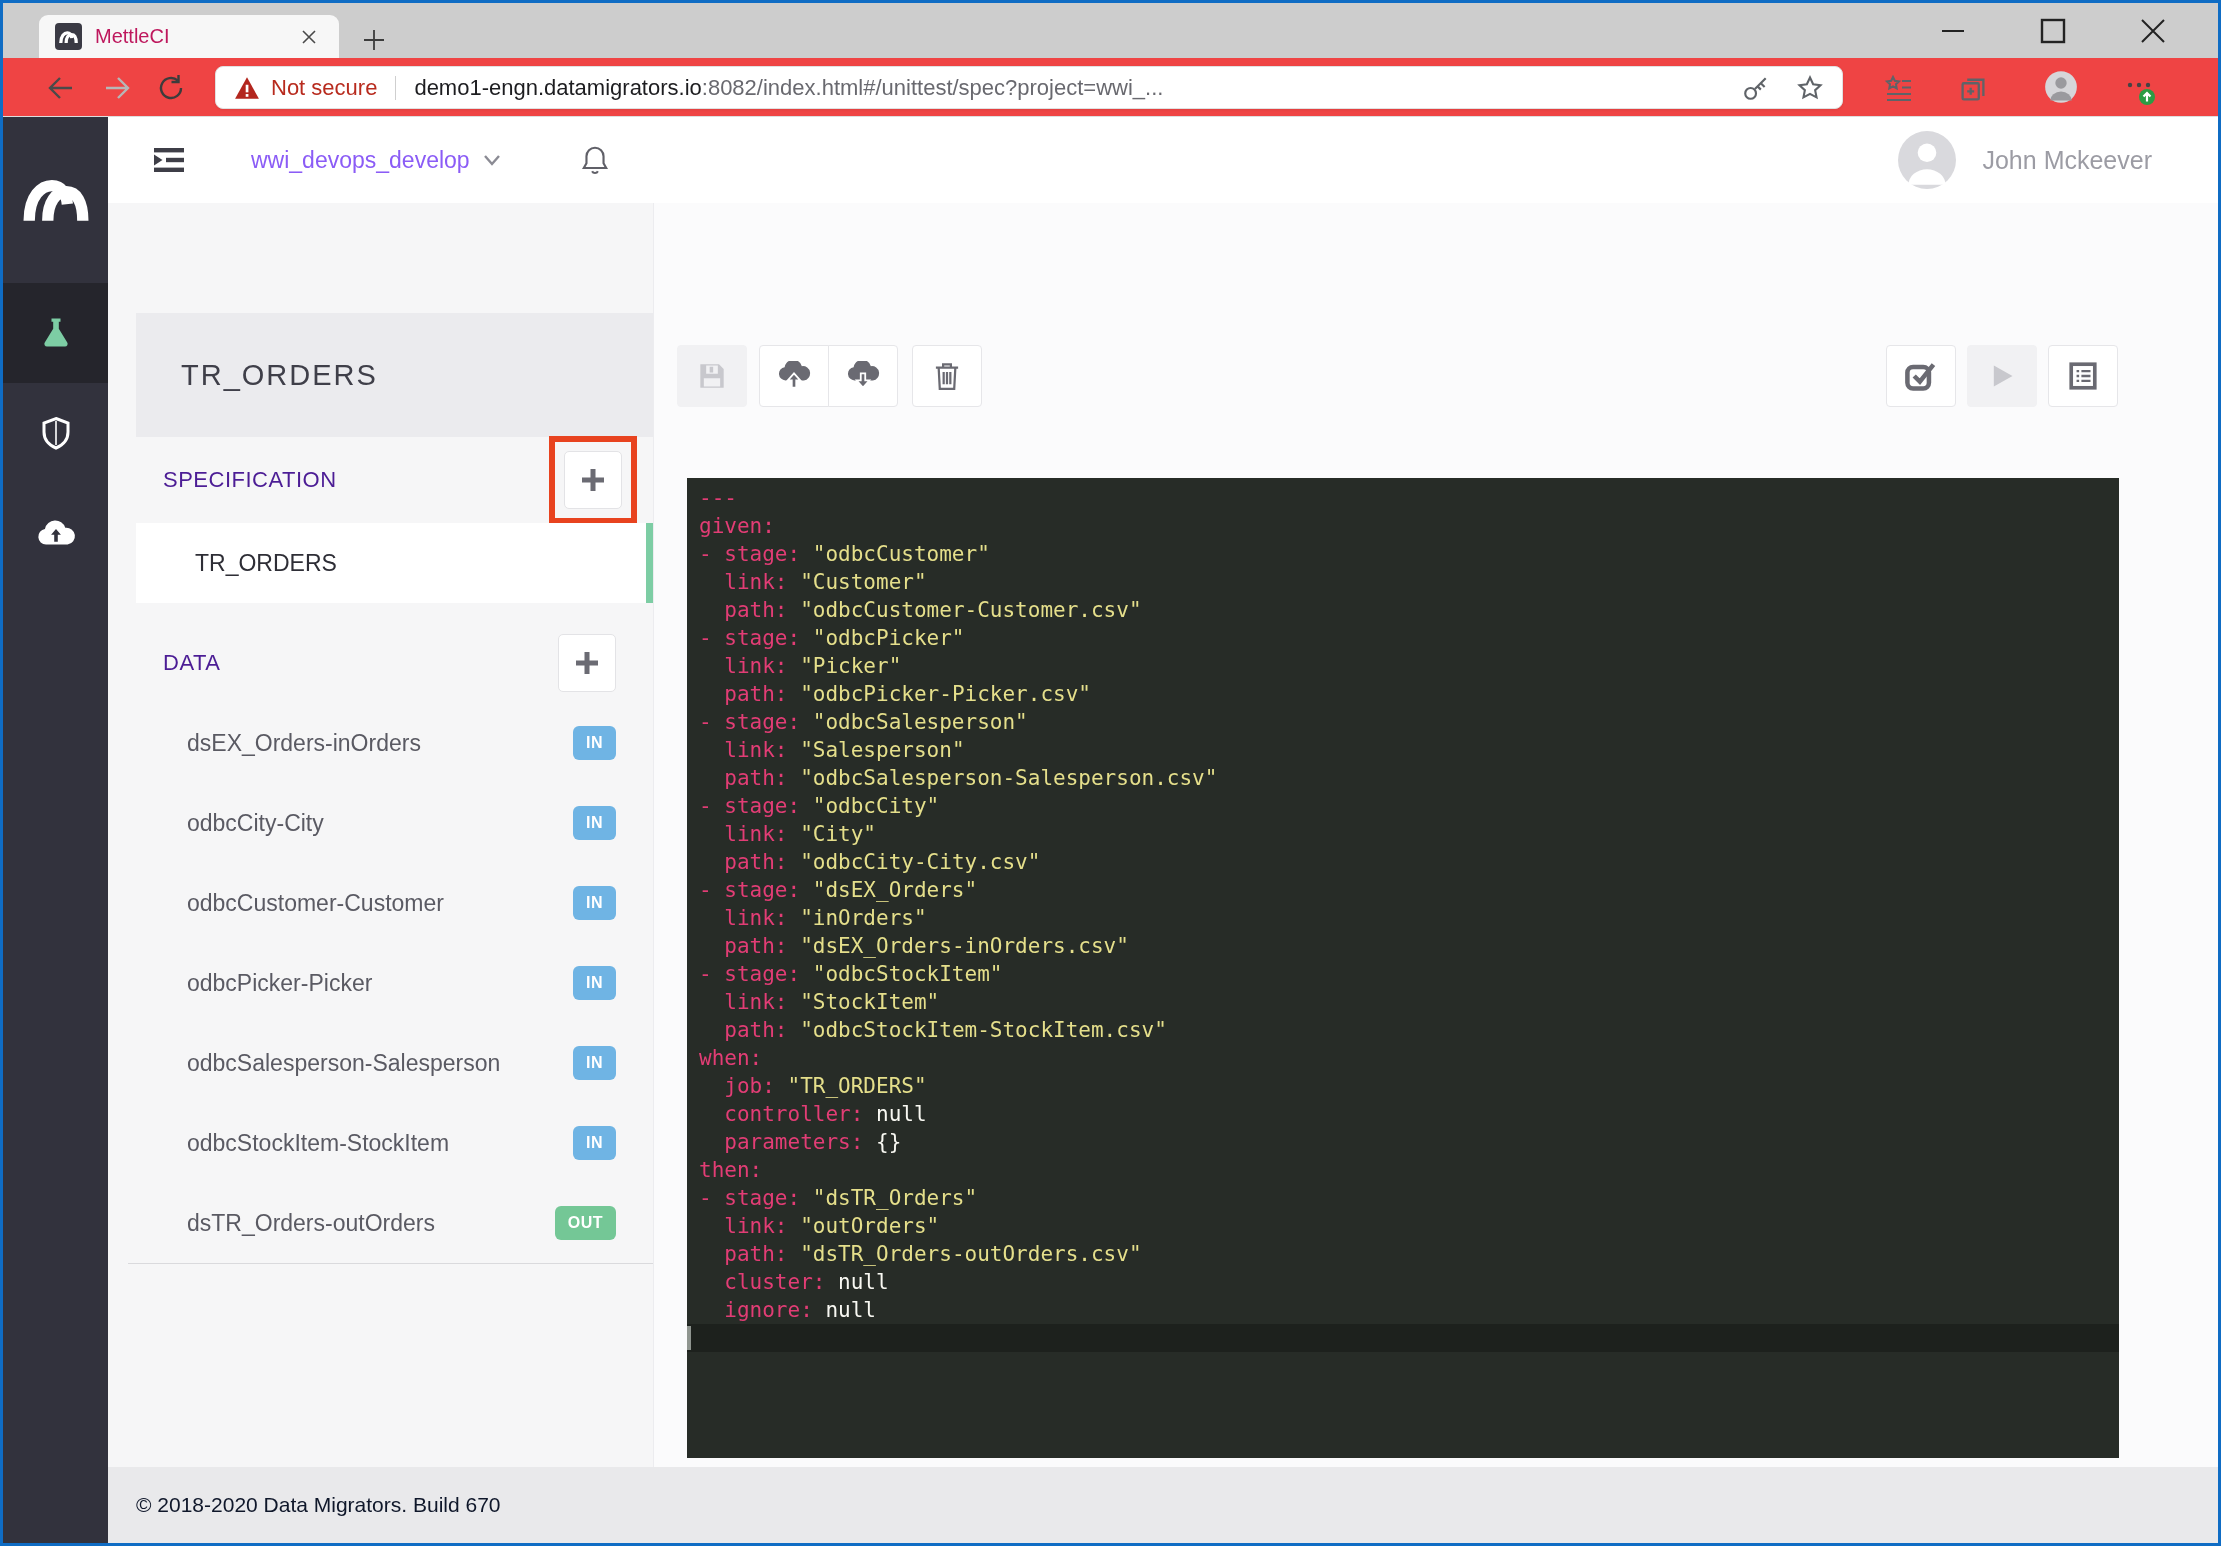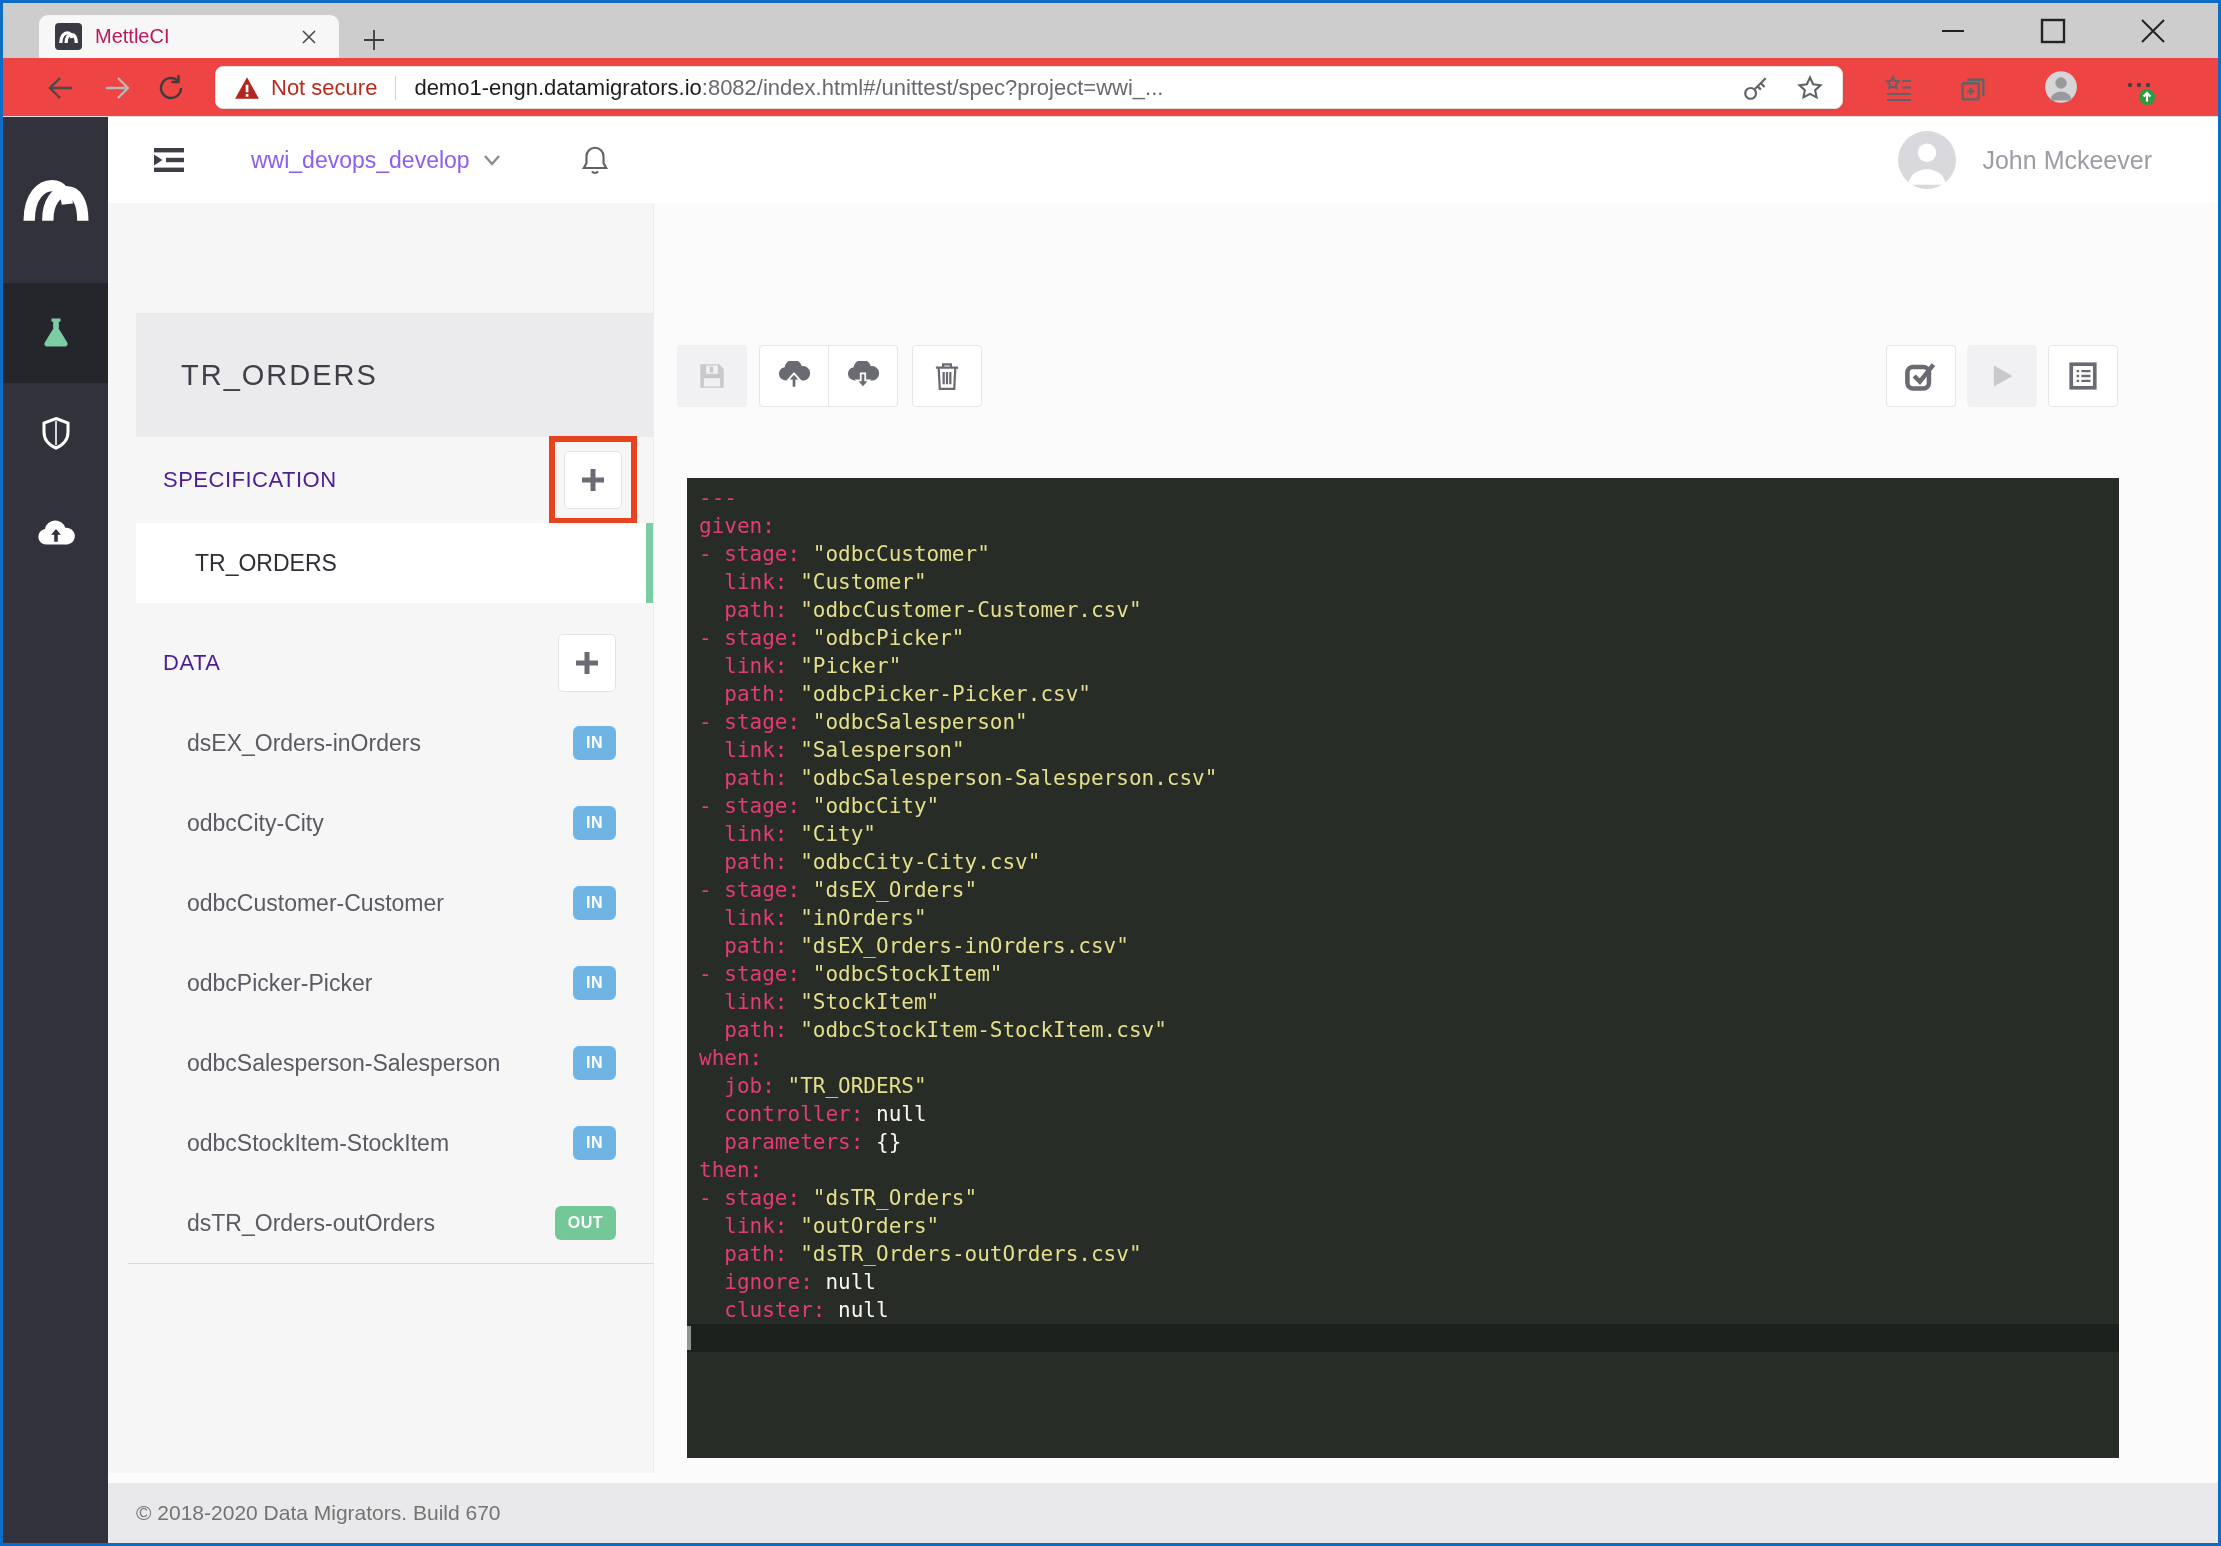--- a/index.html
+++ b/index.html
@@ -79,21 +79,21 @@
   #toolbar-right .btn{margin-right:11px;}
 
   .editor{position:absolute;left:32px;top:275px;width:1432px;height:980px;background:var(--ed-bg);padding:6px 0 0 12px;font-family:"DejaVu Sans Mono",monospace;font-size:21px;line-height:28px;color:var(--tok-n);overflow:hidden;cursor:text;}
   .line{height:28px;white-space:pre;}
   .tok-k{color:var(--tok-k);}
   .tok-s{color:var(--tok-s);}
   .tok-n{color:var(--tok-n);}
   .cursor-line{position:relative;height:28px;margin-left:-12px;background:#1d211d;}
   .cursor-line::before{content:"";position:absolute;left:0;top:2px;width:4px;height:24px;background:#8f958f;}
 
-  .footer{position:absolute;left:105px;right:0;bottom:0;height:60px;background:#e9e9eb;display:flex;align-items:center;padding-left:28px;font-size:21px;color:#737373;}
+  .footer{position:absolute;left:105px;right:0;bottom:0;height:76px;background:#e9e9eb;display:flex;align-items:center;padding-left:28px;font-size:21px;color:#0f172a;}
 
   svg{display:block;}
 </style>
 </head>
 <body>
 
 <div class="window">
 
   <div class="titlebar">
     <div class="tab">
@@ -400,22 +400,22 @@
             <div class="line"><span class="tok-k">  link:</span><span class="tok-s"> "StockItem"</span></div>
             <div class="line"><span class="tok-k">  path:</span><span class="tok-s"> "odbcStockItem-StockItem.csv"</span></div>
             <div class="line"><span class="tok-k">when:</span></div>
             <div class="line"><span class="tok-k">  job:</span><span class="tok-s"> "TR_ORDERS"</span></div>
             <div class="line"><span class="tok-k">  controller:</span><span class="tok-n"> null</span></div>
             <div class="line"><span class="tok-k">  parameters:</span><span class="tok-n"> {}</span></div>
             <div class="line"><span class="tok-k">then:</span></div>
             <div class="line"><span class="tok-k">- stage:</span><span class="tok-s"> "dsTR_Orders"</span></div>
             <div class="line"><span class="tok-k">  link:</span><span class="tok-s"> "outOrders"</span></div>
             <div class="line"><span class="tok-k">  path:</span><span class="tok-s"> "dsTR_Orders-outOrders.csv"</span></div>
+            <div class="line"><span class="tok-k">  cluster:</span><span class="tok-n"> null</span></div>
             <div class="line"><span class="tok-k">  ignore:</span><span class="tok-n"> null</span></div>
-            <div class="line"><span class="tok-k">  cluster:</span><span class="tok-n"> null</span></div>
             <div class="cursor-line"></div>
           </div>
       </div>
     </div>
 
     <div class="footer">
       <span>© 2018-2020 Data Migrators. Build 670</span>
     </div>
   </div>
 </div>

